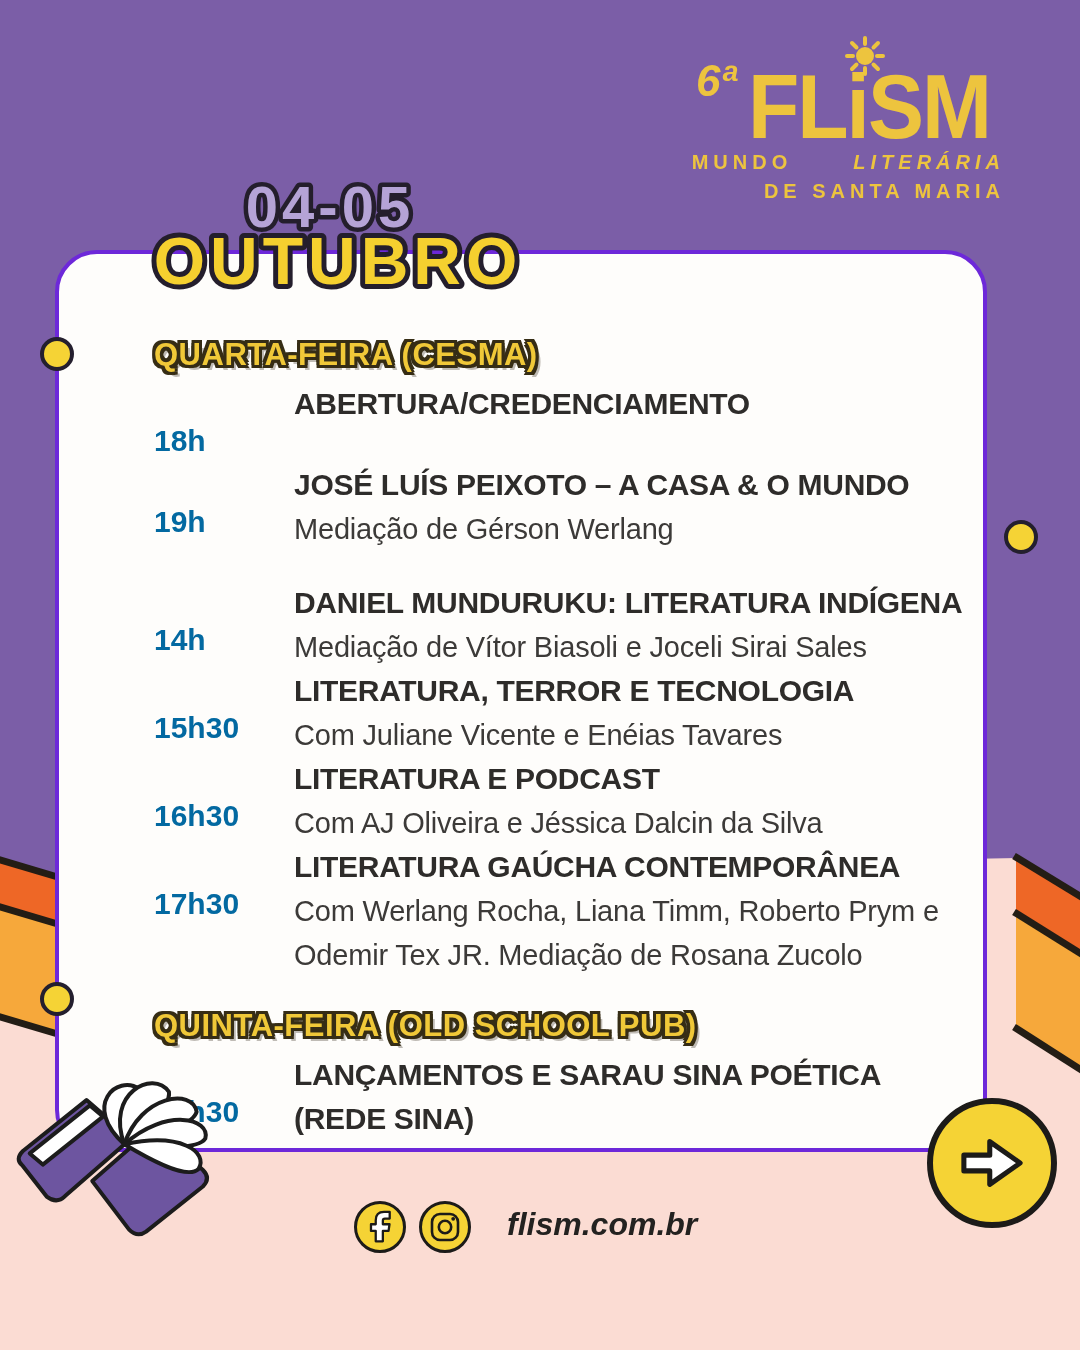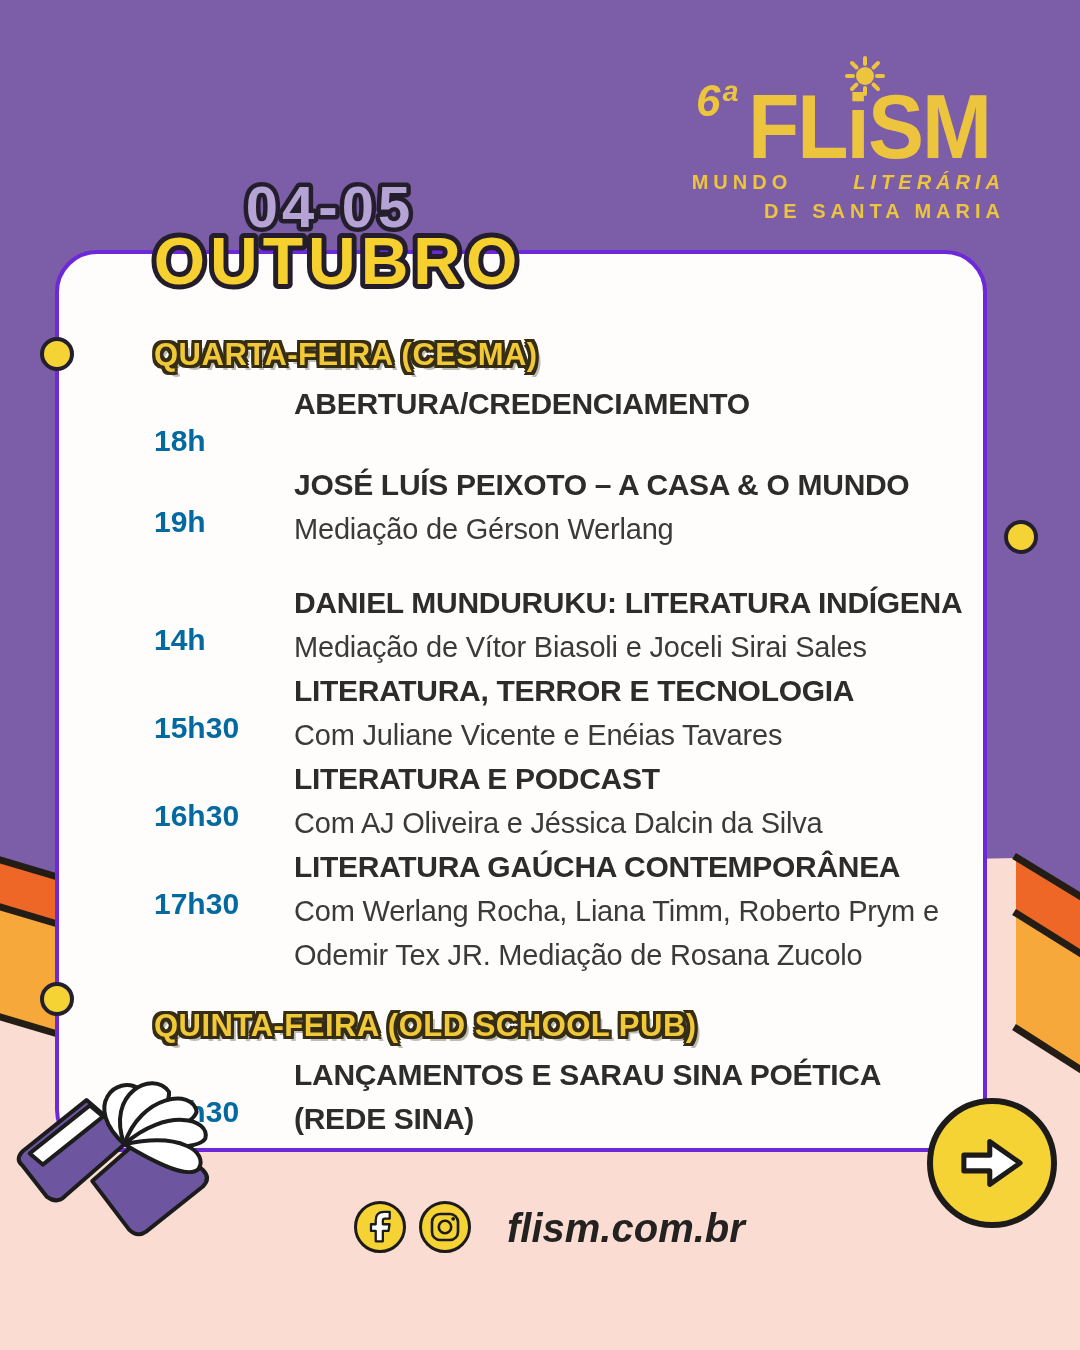--- a/index.html
+++ b/index.html
@@ -6,21 +6,21 @@
   *{box-sizing:border-box;}
   #stage{
     position:relative;width:1080px;height:1350px;overflow:hidden;
     background:#fbdcd3;font-family:"Liberation Sans",sans-serif;
     margin:0 auto;
   }
   
   #bg-decor{position:absolute;left:0;top:0;z-index:0;}
 
   
-  #logo{position:absolute;left:680px;top:54px;width:340px;z-index:2;}
+  #logo{position:absolute;left:680px;top:34px;width:340px;z-index:2;}
   #logo-svg{display:block;}
   #logo-subtitle{
     width:330px;margin-left:-5px;text-align:right;color:#edc43e;
     font-weight:bold;font-size:20px;letter-spacing:5px;line-height:29px;margin-top:4px;
   }
   #logo-subtitle .it{font-style:italic;margin-left:40px;}
 
   
   .bubble-svg{position:absolute;z-index:3;}
   #date-days-svg{left:175px;top:163px;}
@@ -74,21 +74,21 @@
   
   .social-circle{
     position:absolute;width:52px;height:52px;border-radius:50%;
     background:#f5d335;border:3px solid #1c1b19;z-index:2;
     display:flex;align-items:center;justify-content:center;cursor:pointer;padding:0;
   }
   #facebook-button{left:354px;top:1201px;}
   #instagram-button{left:419px;top:1201px;}
   #website{
     position:absolute;left:507px;top:1206px;z-index:2;
-    font-size:40px;font-weight:bold;font-style:italic;color:#232220;letter-spacing:0;
+    font-size:32px;font-weight:bold;font-style:italic;color:#232220;letter-spacing:0;
   }
 </style>
 </head>
 <body>
 
 <div id="stage">
 
   <svg id="bg-decor" width="1080" height="1350" viewBox="0 0 1080 1350">
     <rect width="1080" height="1350" fill="#fbdcd3"></rect>
     <path d="M0,0 H1080 V899 L1023,858 L58,876 L0,858 Z" fill="#7b5ea7"></path>

